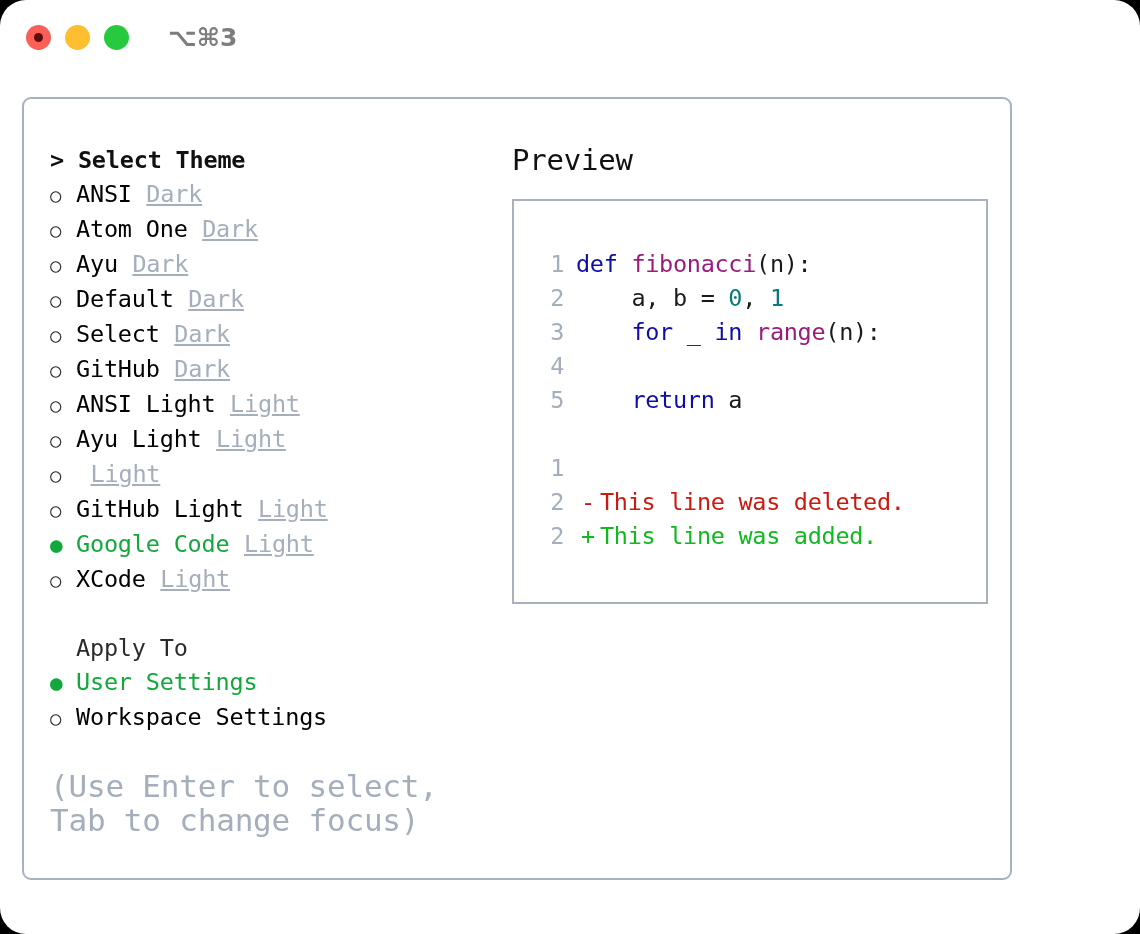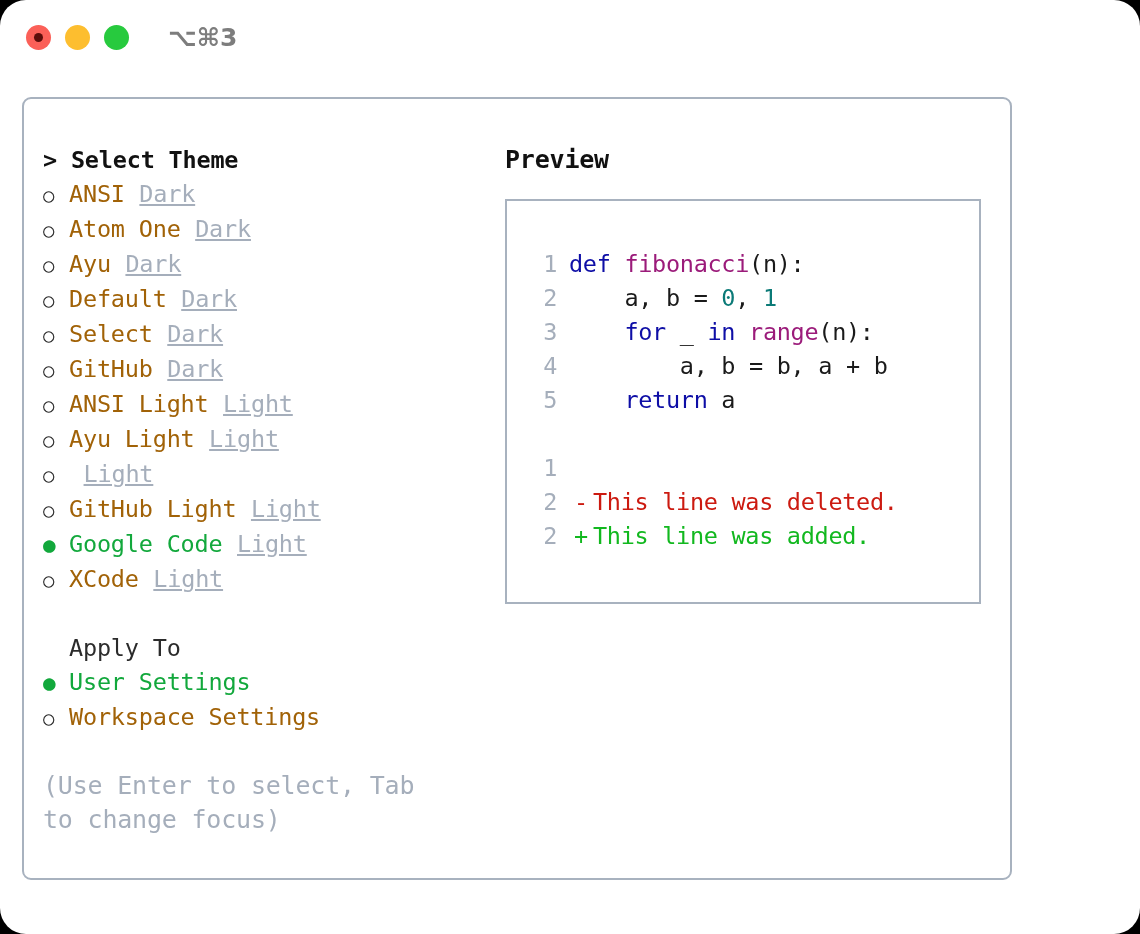--- a/index.html
+++ b/index.html
@@ -79,21 +79,21 @@
     width: 990px;
     height: 783px;
     border: 2px solid #a8b2bf;
     border-radius: 9px;
     box-sizing: border-box;
     background: #ffffff;
   }
 
   .panel-inner {
     position: absolute;
-    left: 5px; top: 0;
+    left: 12px; top: 0;
     width: 100%; height: 100%;
   }
 
   
   .left-col {
     position: absolute;
     left: 14px;
     top: 44px;
     width: 460px;
   }
@@ -119,21 +119,21 @@
     width: 26px;
     flex: 0 0 26px;
     color: #2b2b2b;
     font-size: 19px;
   }
   .opt-bullet.sel {
     color: #12a83c;
     font-size: 21px;
   }
   .opt-label {
-    color: #a16207;
+    color: #000000;
     font-weight: normal;
   }
   .opt-row.selected .opt-label {
     color: #12a83c;
   }
   .opt-mode {
     color: #a5aebb;
     margin-left: 0.62em;
     text-decoration: underline;
   }
@@ -144,37 +144,37 @@
     font-size: 23.5px;
     color: #2b2b2b;
     line-height: 34px;
     padding-left: 26px;
     white-space: pre;
     letter-spacing: -0.2px;
   }
 
   .hint {
     margin-top: 34px;
-    font-size: 25px;
+    font-size: 31px;
     line-height: 34px;
     color: #a5aebb;
     width: 400px;
     letter-spacing: -0.2px;
   }
 
   
   .right-col {
     position: absolute;
     left: 476px;
     top: 44px;
     width: 500px;
   }
   .preview-title {
-    font-size: 25px;
-    font-weight: bold;
+    font-size: 29px;
+    font-weight: normal;
     color: #111111;
     line-height: 34px;
     letter-spacing: -0.2px;
   }
 
   .code-box {
     margin-top: 22px;
     width: 476px;
     height: 405px;
     border: 2px solid #a8b2bf;
@@ -272,21 +272,21 @@
 
       <div class="right-col">
         <div class="preview-title">Preview</div>
 
         <div class="code-box">
           <div class="code-body">
             <div id="code-lines">
                 <div class="code-line"><span class="ln">1</span><span class="code-text"><span class="tok-kw">def </span><span class="tok-fn">fibonacci</span><span class="tok-plain">(n):</span></span></div>
                 <div class="code-line"><span class="ln">2</span><span class="code-text"><span class="tok-plain">    a, b = </span><span class="tok-num">0</span><span class="tok-plain">, </span><span class="tok-num">1</span></span></div>
                 <div class="code-line"><span class="ln">3</span><span class="code-text"><span class="tok-plain">    </span><span class="tok-kw">for</span><span class="tok-plain"> _ </span><span class="tok-kw">in</span><span class="tok-plain"> </span><span class="tok-fn">range</span><span class="tok-plain">(n):</span></span></div>
-                <div class="code-line"><span class="ln">4</span><span class="code-text"><span class="tok-plain">        a, b = b, a + b</span></span></div>
+                <div class="code-line"><span class="ln">4</span></div>
                 <div class="code-line"><span class="ln">5</span><span class="code-text"><span class="tok-plain">    </span><span class="tok-kw">return</span><span class="tok-plain"> a</span></span></div>
               </div>
             <div class="diff-gap"></div>
             <div id="diff-lines">
                 <div class="code-line"><span class="ln">1</span><span class="marker diff-ctx"> </span></div>
                 <div class="code-line"><span class="ln">2</span><span class="marker diff-del">-</span><span class="code-text diff-del">This line was deleted.</span></div>
                 <div class="code-line"><span class="ln">2</span><span class="marker diff-add">+</span><span class="code-text diff-add">This line was added.</span></div>
               </div>
           </div>
         </div>

